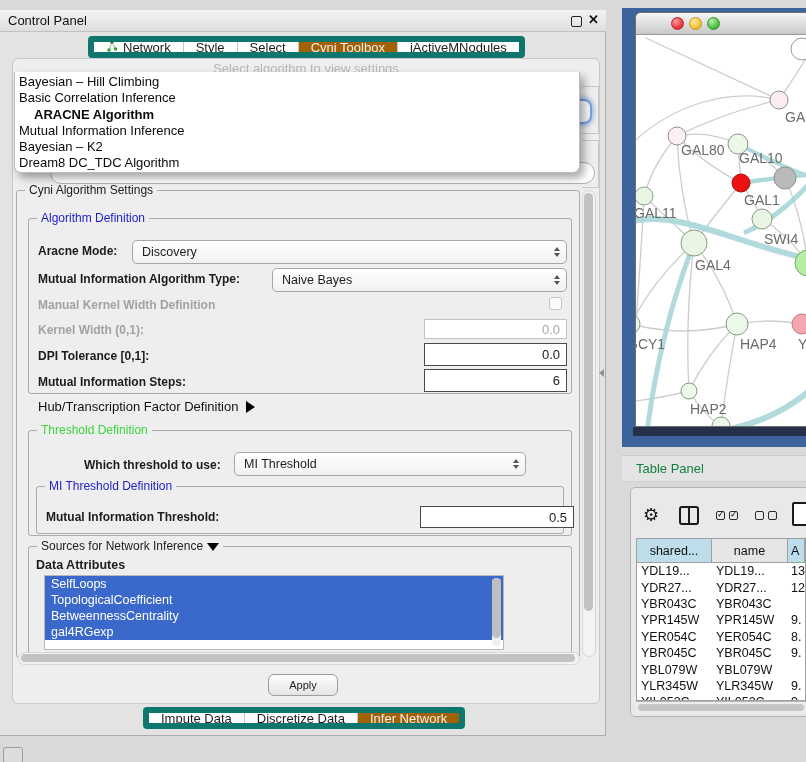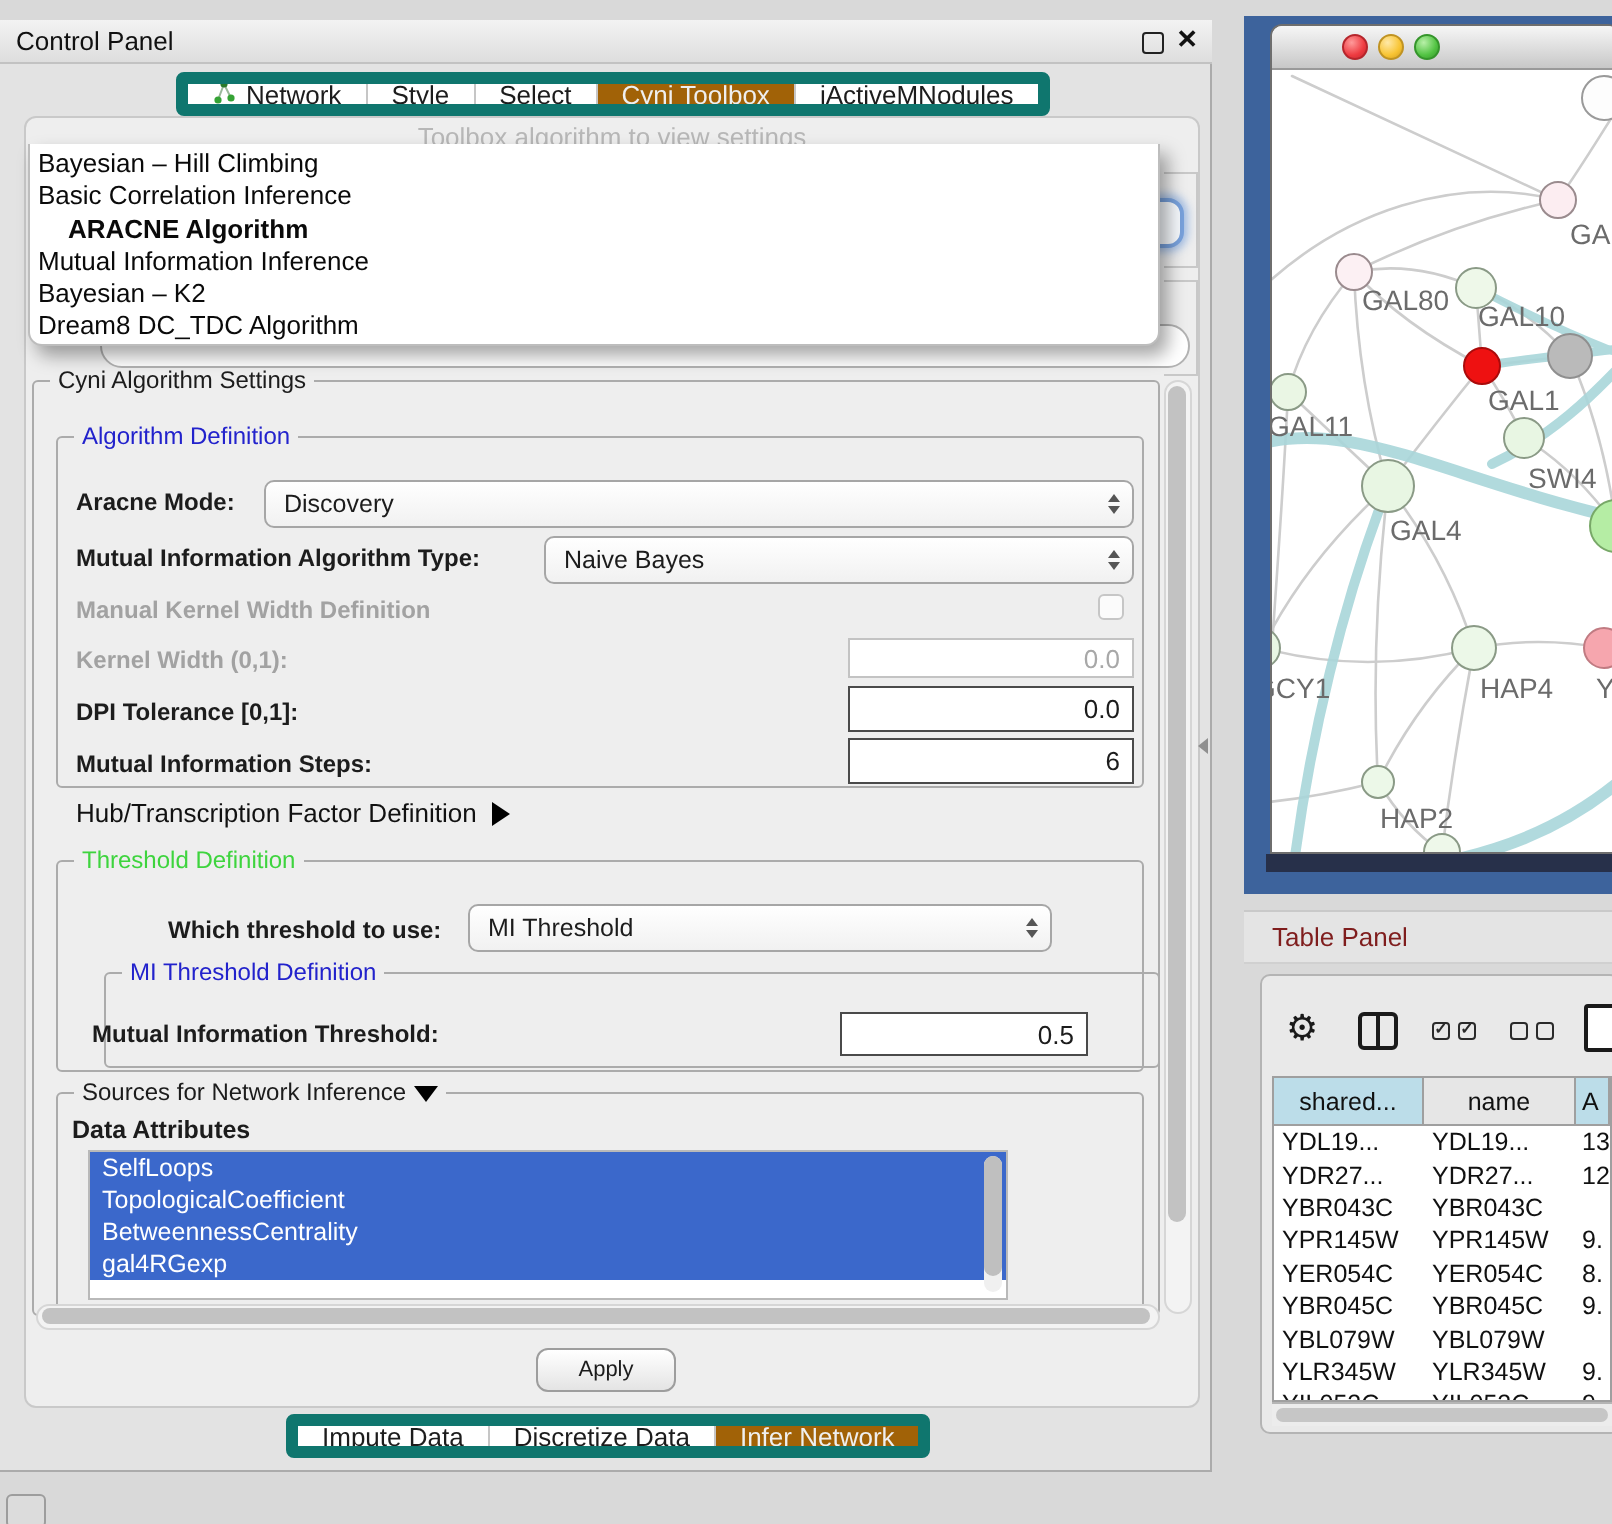--- a/index.html
+++ b/index.html
@@ -47,21 +47,21 @@
   .popup-item.bold{font-weight:bold;padding-left:19px;}
 
   
   .group{border:1px solid #ababab;border-radius:3px;box-sizing:border-box;}
   .group-label{position:absolute;top:-8px;left:8px;background:#eeeeee;padding:0 4px;font-size:12px;}
   .t-blue{color:#2222cc;}
   .t-green{color:#3ed43e;}
   .settings-group{left:16px;top:190px;width:564px;height:468px;}
   .algdef-group{left:28px;top:218px;width:544px;height:176px;}
   .thresh-group{left:28px;top:430px;width:544px;height:106px;}
-  .mithr-group{left:52px;top:486px;width:528px;height:48px;}
+  .mithr-group{left:36px;top:486px;width:528px;height:48px;}
   .sources-group{left:28px;top:546px;width:544px;height:112px;}
 
   .lbl{font-size:12px;font-weight:bold;color:#1c1c1c;white-space:nowrap;}
   .lbl.disabled{color:#a2a2a2;}
 
   
   .combo{background:linear-gradient(#ffffff,#f1f1f1);border:1px solid #a6a6a6;border-radius:5px;
       display:flex;align-items:center;justify-content:space-between;font-size:12.5px;
       padding:0 6px 0 9px;box-sizing:border-box;height:24px;}
   .spinner{display:flex;flex-direction:column;gap:2px;align-items:center;}
@@ -113,21 +113,21 @@
   .net-titlebar{height:21px;background:linear-gradient(#f6f6f6,#c8c8c8);border-bottom:1px solid #9a9a9a;position:relative;}
   .light{position:absolute;top:4px;width:13px;height:13px;border-radius:50%;box-sizing:border-box;}
   .light.red{left:35px;background:radial-gradient(circle at 35% 30%,#ff9a9a,#ee3b41 60%,#c2272d);border:1px solid #b5262c;}
   .light.yellow{left:53px;background:radial-gradient(circle at 35% 30%,#ffe9a8,#f8c433 60%,#d19d1f);border:1px solid #c09322;}
   .light.green{left:71px;background:radial-gradient(circle at 35% 30%,#b8f0a8,#52c343 60%,#359428);border:1px solid #35952b;}
   .net-canvas{position:relative;height:393px;background:#fff;overflow:hidden;}
 
   
   .tp-header{left:622px;top:455px;width:184px;height:27px;background:#e4e4e4;border-top:1px solid #c9c9c9;
       border-bottom:1px solid #d0d0d0;box-sizing:border-box;}
-  .tp-title{position:absolute;left:14px;top:5px;font-size:13px;color:#7f1d1d;}
+  .tp-title{position:absolute;left:14px;top:5px;font-size:13px;color:#15803d;}
   .tp-card{left:630px;top:487px;width:180px;height:230px;background:#e9e9e9;border:1px solid #b4b4b4;
       border-radius:5px;box-sizing:border-box;}
   .gear{left:643px;top:504px;font-size:18px;color:#1a1a1a;font-family:"DejaVu Sans",sans-serif;}
   .cols-icon{left:679px;top:506px;width:20px;height:19px;border:2.5px solid #1a1a1a;border-radius:3px;box-sizing:border-box;}
   .cols-icon i{position:absolute;left:50%;top:0;width:2.5px;height:100%;background:#1a1a1a;margin-left:-1.25px;}
   .cbpair{display:flex;gap:4px;}
   .cb{width:9px;height:9px;border:1.5px solid #2a2a2a;border-radius:2px;box-sizing:border-box;
       font-size:8px;line-height:6px;text-align:center;color:#2a2a2a;font-weight:bold;}
   .cbpair-checked{left:716px;top:511px;}
   .cbpair-un{left:755px;top:511px;}
@@ -181,21 +181,21 @@
       </div>
     <div class="tab selected">
         <span>Cyni Toolbox</span>
       </div>
     <div class="tab">
         <span>jActiveMNodules</span>
       </div>
   </div>
 
   <div class="abs card"></div>
-  <div class="abs algo-placeholder">Toolbox algorithm to view settings</div>
+  <div class="abs algo-placeholder">Select algorithm to view settings</div>
 
   <div class="abs frag-group1"></div>
   <div class="abs frag-group2"></div>
   <div class="abs frag-wide"></div>
   <div class="abs frag-combo"></div>
 
   <div class="abs popup">
     <div class="popup-item">Bayesian – Hill Climbing</div>
     <div class="popup-item">Basic Correlation Inference</div>
     <div class="popup-item bold">ARACNE Algorithm</div>
@@ -249,21 +249,21 @@
     <span>MI Threshold</span>
     <span class="spinner">
         <i class="up"></i>
         <i class="dn"></i>
       </span>
   </div>
   <div class="abs group mithr-group">
     <span class="group-label t-blue">MI Threshold Definition</span>
   </div>
   <span class="abs lbl" style="left:46px;top:510px;">Mutual Information Threshold:</span>
-  <div class="abs field en" style="left:420px;top:506px;width:124px;height:22px;">0.5</div>
+  <div class="abs field en" style="left:420px;top:506px;width:154px;height:22px;">0.5</div>
 
   <div class="abs group sources-group">
     <span class="group-label"><span>Sources for Network Inference</span><span class="arrow-down"></span></span>
   </div>
   <span class="abs lbl" style="left:36px;top:558px;font-size:12.5px;">Data Attributes</span>
   <div class="abs attr-list">
     <div class="attr-item">SelfLoops</div>
     <div class="attr-item">TopologicalCoefficient</div>
     <div class="attr-item">BetweennessCentrality</div>
     <div class="attr-item">gal4RGexp</div>

